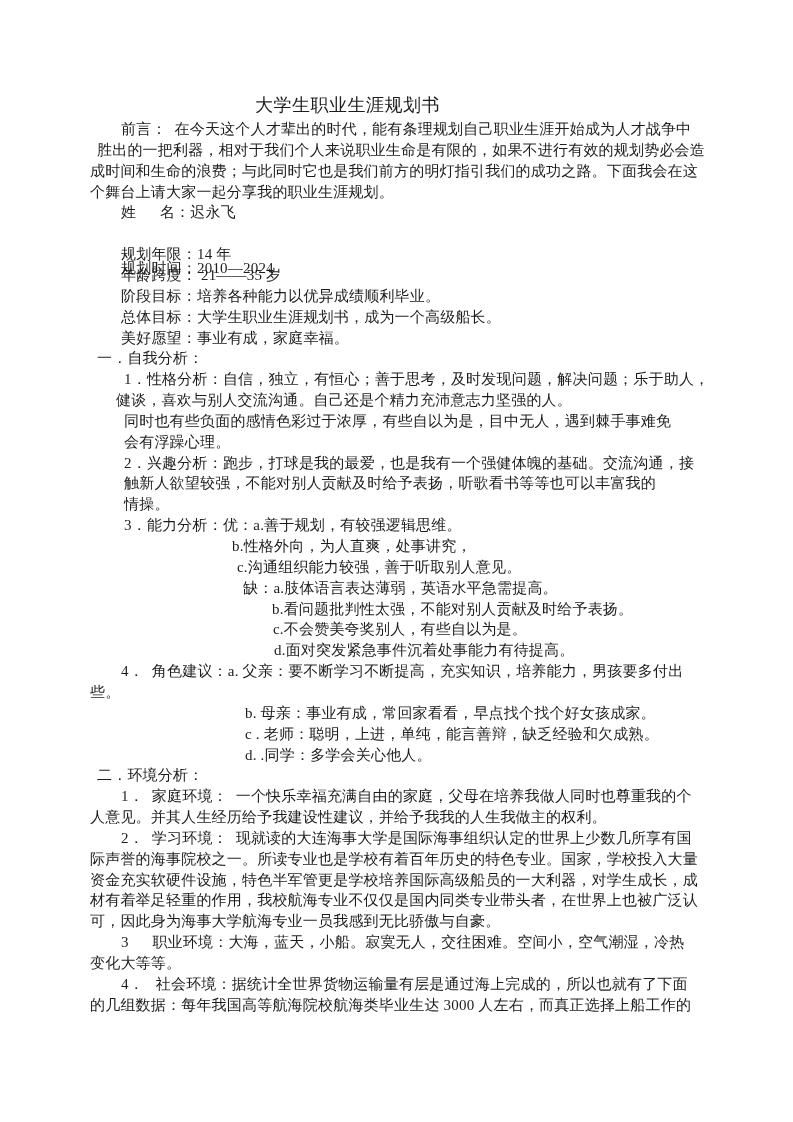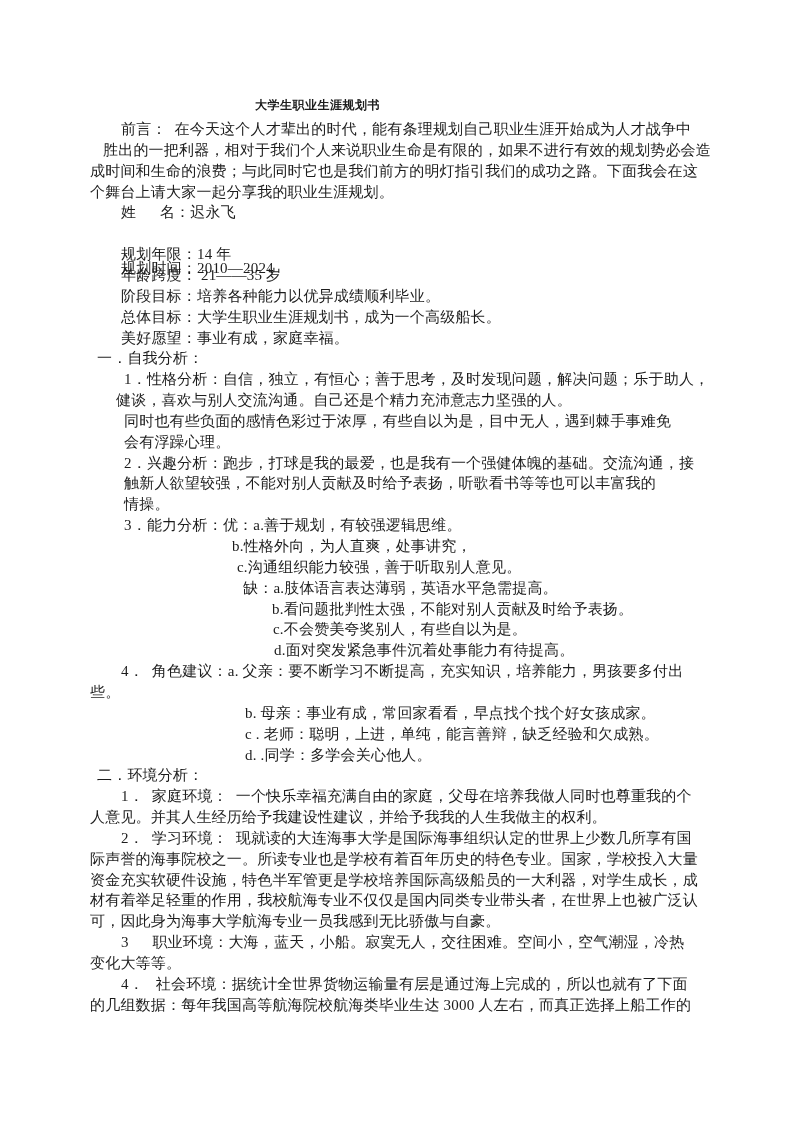--- a/index.html
+++ b/index.html
@@ -12,41 +12,40 @@
     width: 793px;
     height: 1122px;
     background: #ffffff;
     overflow: hidden;
     font-family: "Liberation Serif", "DejaVu Serif", serif;
     color: #1c1c1c;
   }
   .doc-title {
     position: absolute;
     white-space: pre;
-    font-size: 12px;
+    font-size: 18px;
     line-height: 18px;
     letter-spacing: 0.5px;
-    font-weight: bold;
   }
   .doc-line {
     position: absolute;
     white-space: pre;
     font-size: 15px;
     line-height: 16px;
     letter-spacing: 0.2px;
   }
 </style>
 </head>
 <body>
 
 <div class="page">
   <div class="doc-title" style="left:255px; top:96px;">大学生职业生涯规划书</div>
   <div id="doc-body">
       <div class="doc-line" style="left: 121px; top: 121px;">前言：  在今天这个人才辈出的时代，能有条理规划自己职业生涯开始成为人才战争中</div>
-      <div class="doc-line" style="left: 103px; top: 141.85px;">胜出的一把利器，相对于我们个人来说职业生命是有限的，如果不进行有效的规划势必会造</div>
+      <div class="doc-line" style="left: 97px; top: 141.85px;">胜出的一把利器，相对于我们个人来说职业生命是有限的，如果不进行有效的规划势必会造</div>
       <div class="doc-line" style="left: 90px; top: 162.7px;">成时间和生命的浪费；与此同时它也是我们前方的明灯指引我们的成功之路。下面我会在这</div>
       <div class="doc-line" style="left: 90px; top: 183.55px;">个舞台上请大家一起分享我的职业生涯规划。</div>
       <div class="doc-line" style="left: 121px; top: 204.4px;">姓      名：迟永飞</div>
       <div class="doc-line" style="left: 121px; top: 225.25px; margin-top: 35px;">规划时间：2010—2024</div>
       <div class="doc-line" style="left: 121px; top: 246.1px;">规划年限：14 年</div>
       <div class="doc-line" style="left: 121px; top: 266.95px;">年龄跨度： 21——35 岁</div>
       <div class="doc-line" style="left: 121px; top: 287.8px;">阶段目标：培养各种能力以优异成绩顺利毕业。</div>
       <div class="doc-line" style="left: 121px; top: 308.65px;">总体目标：大学生职业生涯规划书，成为一个高级船长。</div>
       <div class="doc-line" style="left: 121px; top: 329.5px;">美好愿望：事业有成，家庭幸福。</div>
       <div class="doc-line" style="left: 97px; top: 350.35px;">一．自我分析：</div>

